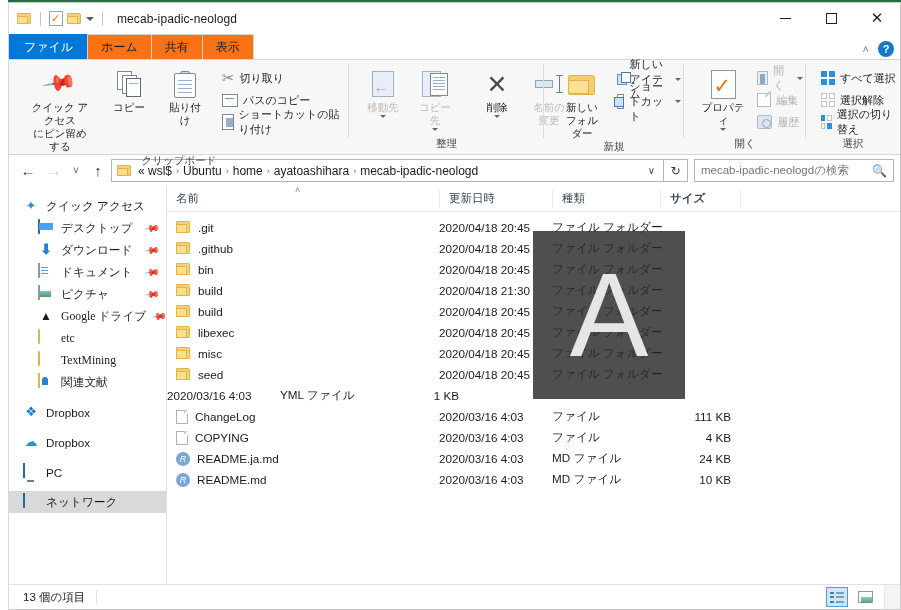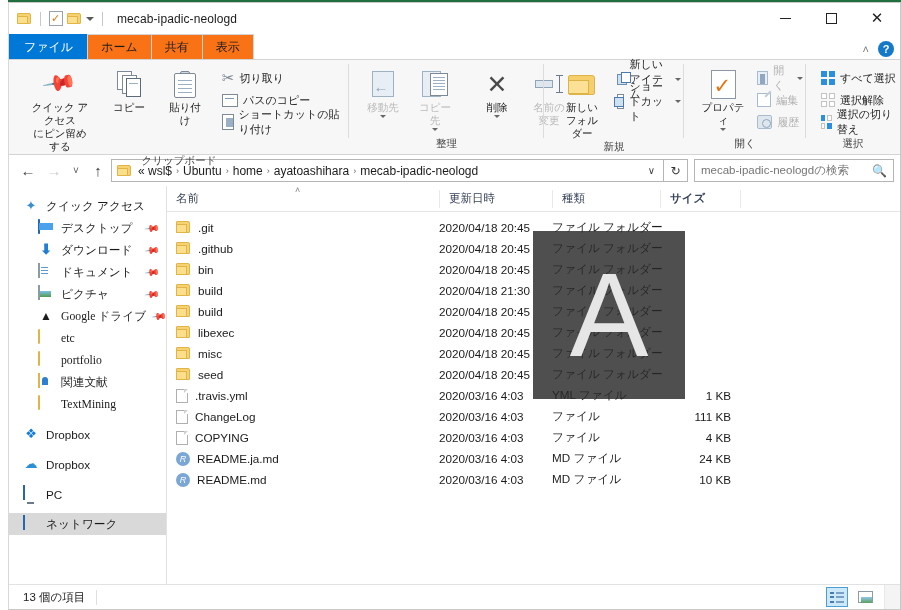--- a/index.html
+++ b/index.html
@@ -599,29 +599,25 @@
         <span class="ni-ico ni-gdrive">▲</span>
         <span>Google ドライブ</span>
         <span class="pin">📌</span>
       </div>
       <div class="nav-item indent">
         <span class="ni-ico"><i class="ni-folder"></i></span>
         <span>etc</span>
       </div>
       <div class="nav-item indent">
         <span class="ni-ico"><i class="ni-folder"></i></span>
-        <span>portfolio</span>
+        <span>TextMining</span>
       </div>
       <div class="nav-item indent">
         <span class="ni-ico"><i class="ni-user"></i></span>
         <span>関連文献</span>
-      </div>
-      <div class="nav-item indent">
-        <span class="ni-ico"><i class="ni-folder"></i></span>
-        <span>TextMining</span>
       </div>
       <div class="nav-gap"></div>
       <div class="nav-item">
         <span class="ni-ico ni-dropbox">❖</span>
         <span>Dropbox</span>
       </div>
       <div class="nav-gap"></div>
       <div class="nav-item">
         <span class="ni-ico ni-onedrive">☁</span>
         <span>Dropbox</span>
@@ -739,24 +735,20 @@
                 <i class="b"></i>
                 <i class="f"></i>
               </i>
               <span>seed</span>
             </span>
           <span class="dt">2020/04/18 20:45</span>
           <span class="tp">ファイル フォルダー</span>
           <span class="sz"></span>
         </div>
         <div class="row">
-          <span class="nm">
-              <i class="r-file"></i>
-              <span>.travis.yml</span>
-            </span>
           <span class="dt">2020/03/16 4:03</span>
           <span class="tp">YML ファイル</span>
           <span class="sz">1 KB</span>
         </div>
         <div class="row">
           <span class="nm">
               <i class="r-file"></i>
               <span>ChangeLog</span>
             </span>
           <span class="dt">2020/03/16 4:03</span>

